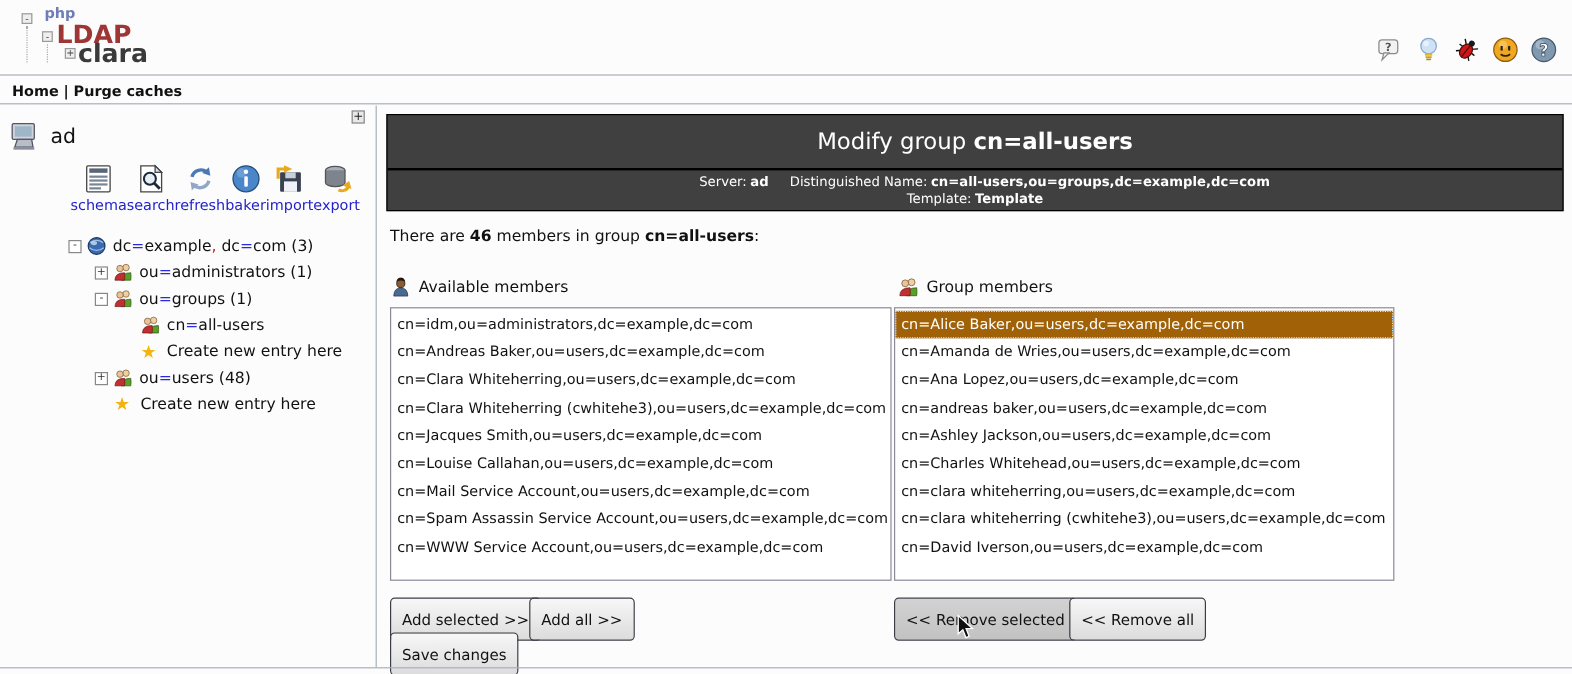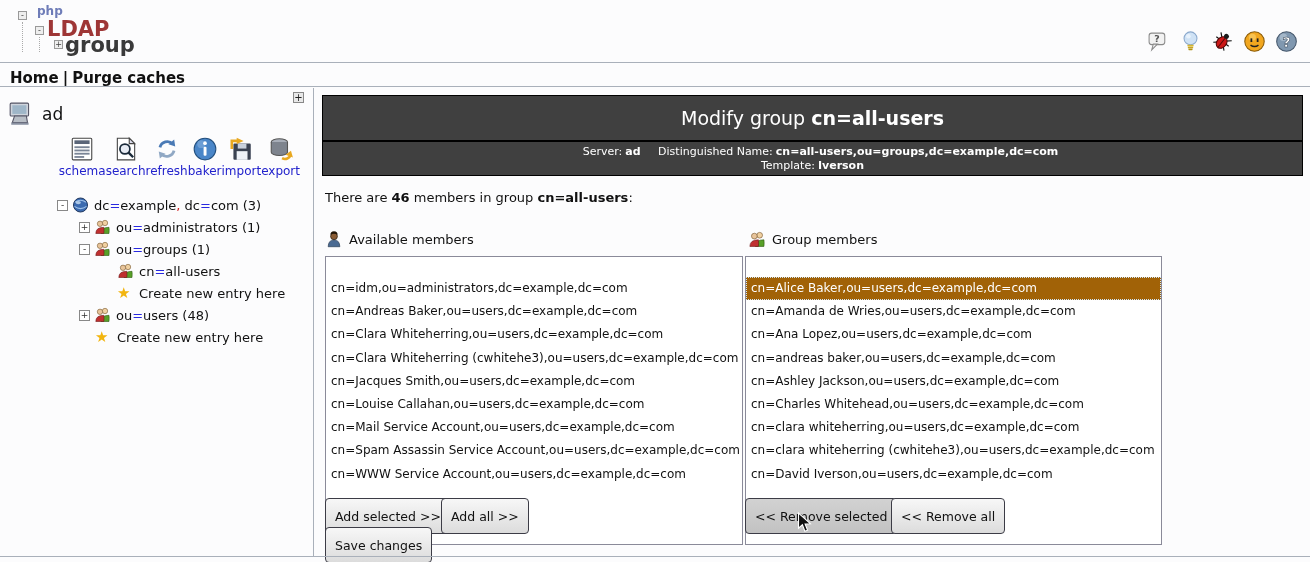--- a/index.html
+++ b/index.html
@@ -15,21 +15,21 @@
   .lg-ldap  { position:absolute; left:39px; top:15px; font-size:21px; font-weight:bold; color:#9e3636; }
   .lg-admin { position:absolute; left:57px; top:31px; font-size:21px; font-weight:bold; color:#3a3a3a; }
 
   
   .top-icons { position:absolute; right:12px; top:30px; display:flex; gap:9px; align-items:center; }
   .top-icons .icn { width:23px; height:23px; display:inline-block; cursor:pointer; }
   .top-icons svg { width:100%; height:100%; }
 
   
   .hr { position:absolute; left:0; width:1310px; height:0; border-top:1px solid #a9b0ba; }
-  .navbar { position:absolute; left:10px; top:69px; font-size:15px; font-weight:bold; color:#111; }
+  .navbar { position:absolute; left:10px; top:69px; font-size:12px; font-weight:bold; color:#111; }
   .navbar a { color:#111; text-decoration:none; cursor:pointer; }
   .navbar .sep { margin:0 4px; }
 
   
   .sidebar { position:absolute; left:0; top:88px; width:314px; height:468px; border-right:1px solid #a9b0ba; }
   .expand-box { position:absolute; right:9px; top:4px; width:11px; height:11px; border:1px solid #888;
                 background:#e8e8e8; font-size:10px; line-height:9px; text-align:center; color:#222; cursor:pointer; }
   .server-row { position:absolute; left:8px; top:14px; display:flex; align-items:center; gap:8px; cursor:pointer; }
   .server-row .icn { width:26px; height:23px; }
   .server-name { font-size:17px; color:#111; }
@@ -56,22 +56,22 @@
   .main-title b { margin-left:6px; }
   .main-sub { text-align:center; font-size:11px; line-height:14px; padding-top:3px; }
   .main-sub .lbl { margin-left:14px; } .main-sub .lbl:first-child { margin-left:16px; }
   .main-sub b { margin-left:3px; }
 
   .summary { position:absolute; left:325px; top:190px; font-size:13px; color:#111; }
 
   .col-label { position:absolute; display:flex; align-items:center; gap:6px; font-size:13px; color:#111; }
   .col-label .icn { width:18px; height:17px; } .col-label .icn svg { width:100%; height:100%; }
 
-  .listbox { position:absolute; top:256px; height:289px; background:#fff; border:1px solid #8a8a99;
-             overflow:hidden; padding-top:20px; }
+  .listbox { position:absolute; top:256px; height:228px; background:#fff; border:1px solid #8a8a99;
+             overflow:hidden; padding-top:2px; }
   .lb-avail { left:325px; width:418px; }
   .lb-group { left:745px; width:417px; }
   .opt { height:23.2px; line-height:23.2px; padding:0 5px; font-size:12px; color:#111;
          white-space:nowrap; overflow:hidden; cursor:default; }
   .opt.sel { background:#a16207; color:#fff; outline:1px dotted #cfe6fa; outline-offset:-1px; }
 
   .btn { position:absolute; height:36px; padding:0 9px; font-family:"DejaVu Sans", sans-serif; font-size:12.5px;
          color:#111; background:linear-gradient(#f7f7f7,#dcdcdc); border:1px solid #3c3c46; border-radius:4px;
          cursor:pointer; }
   .btn-hover { background:linear-gradient(#d2d2d2,#c2c2c2); }
@@ -86,21 +86,21 @@
 <div class="canvas">
 
   <div class="logo">
     <span class="lg-box" style="left:10px;top:9px">-</span>
     <span class="lg-box" style="left:27px;top:24px">-</span>
     <span class="lg-box" style="left:46px;top:38px">+</span>
     <span class="lg-vline" style="left:14px;top:20px;height:30px"></span>
     <span class="lg-vline" style="left:31px;top:35px;height:15px"></span>
     <span class="lg-php">php</span>
     <span class="lg-ldap">LDAP</span>
-    <span class="lg-admin">group</span>
+    <span class="lg-admin">clara</span>
   </div>
 
   <div class="top-icons" id="top-icons">
       <span class="icn"><svg viewBox="0 0 22 22">
           <rect x="2" y="3" width="15" height="11" rx="2.5" fill="#f2f2f2" stroke="#8a8a8a"></rect>
           <path d="M6 13.5 L4.5 19 L10 13.5 Z" fill="#f2f2f2" stroke="#8a8a8a"></path>
           <text x="9.5" y="11.8" font-size="9" text-anchor="middle" fill="#555" font-weight="bold">?</text>
         </svg></span>
       <span class="icn"><svg viewBox="0 0 22 22">
           <circle cx="11" cy="8" r="6.2" fill="#cfe2f5" stroke="#8aa8cc"></circle>
@@ -285,21 +285,21 @@
     <div class="main-title">
       <span>Modify group</span>
       <b>cn=all-users</b>
     </div>
     <div class="main-sub">
       <div>
         <span class="lbl">Server:</span><b>ad</b>
         <span class="lbl">Distinguished Name:</span><b>cn=all-users,ou=groups,dc=example,dc=com</b>
       </div>
       <div>
-        <span>Template:</span><b>Iverson</b>
+        <span>Template:</span><b>Template</b>
       </div>
     </div>
   </div>
 
   <div class="summary">
     <span>There are </span><b>46</b><span> members in group </span><b>cn=all-users</b><span>:</span>
   </div>
 
   <div class="col-label" style="left:325px;top:231px">
     <span class="icn">

